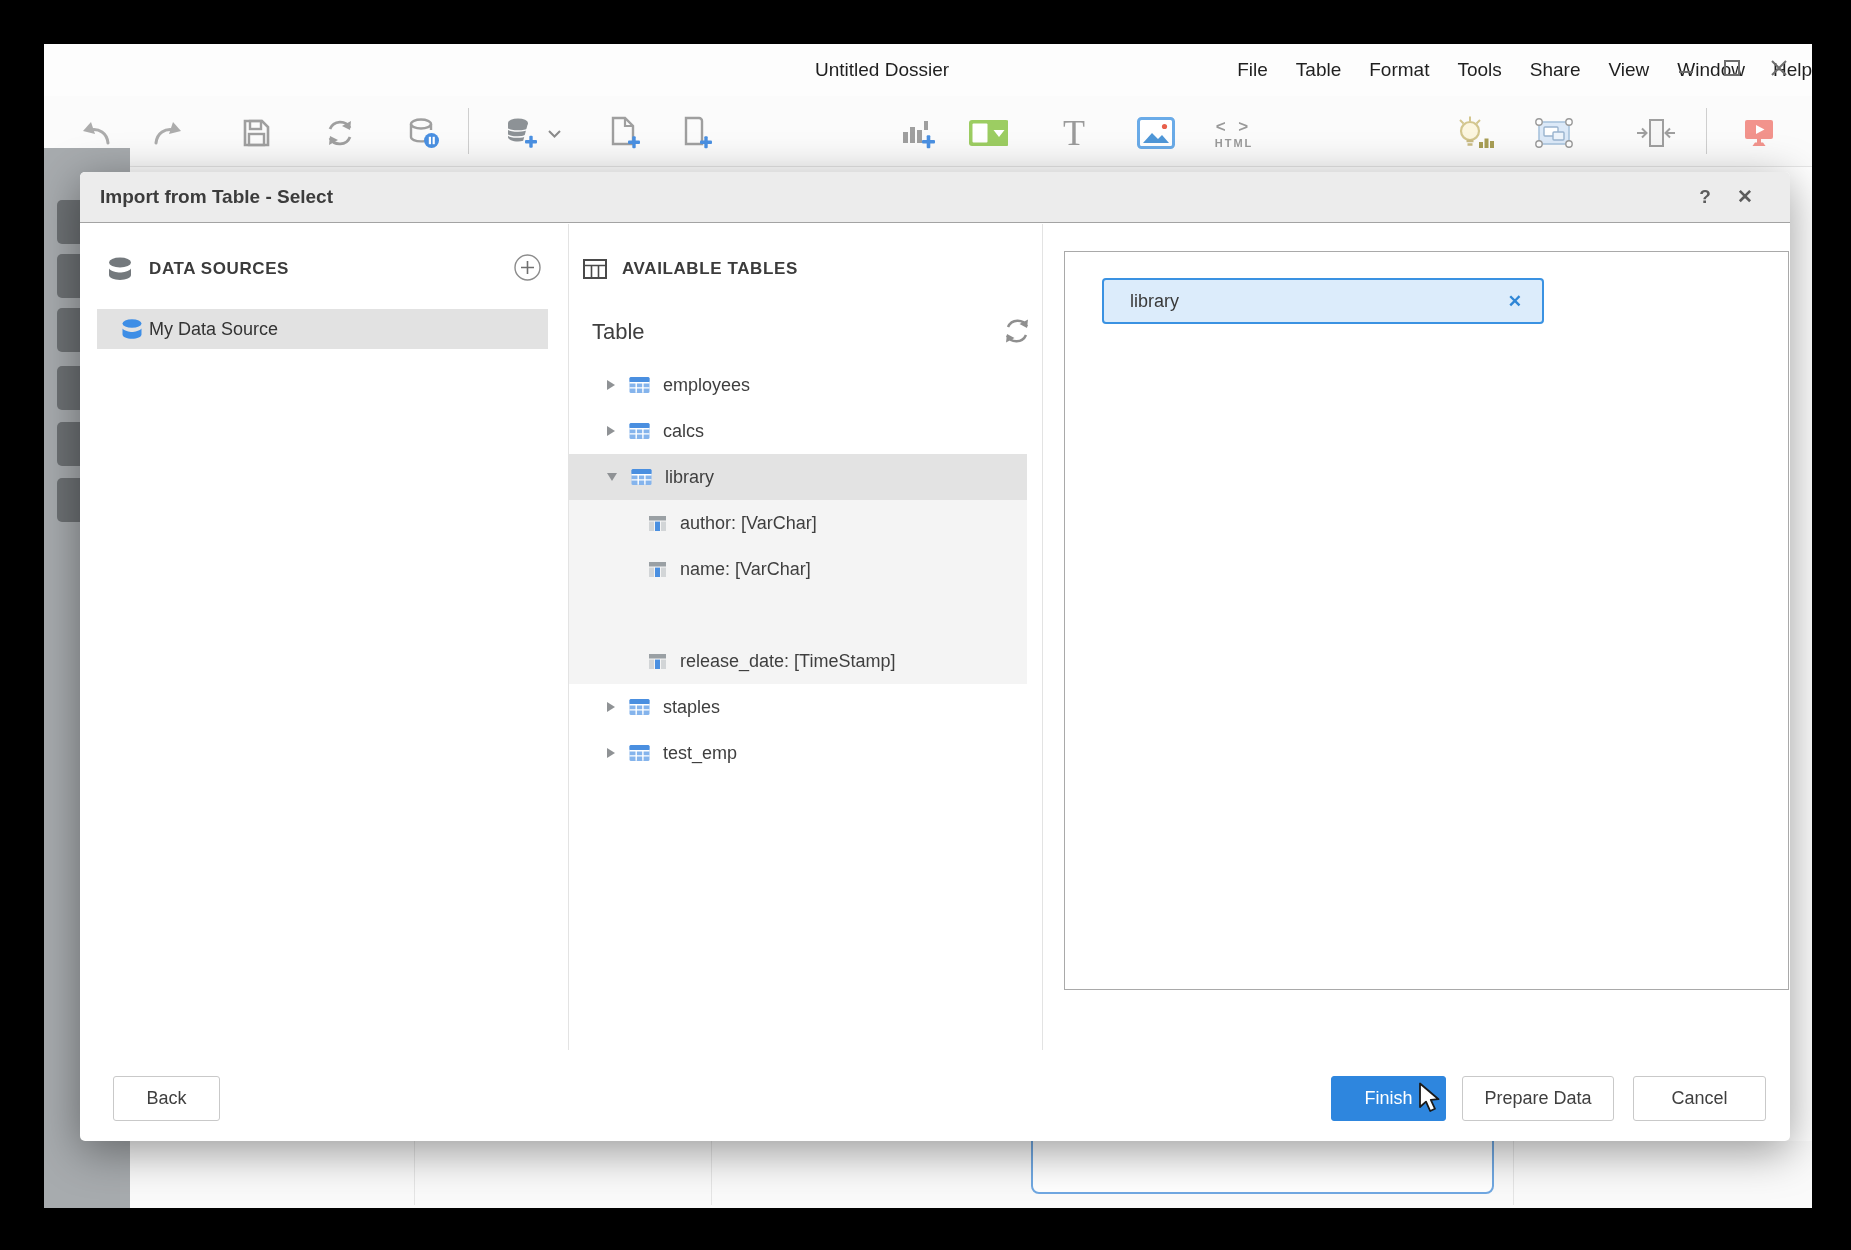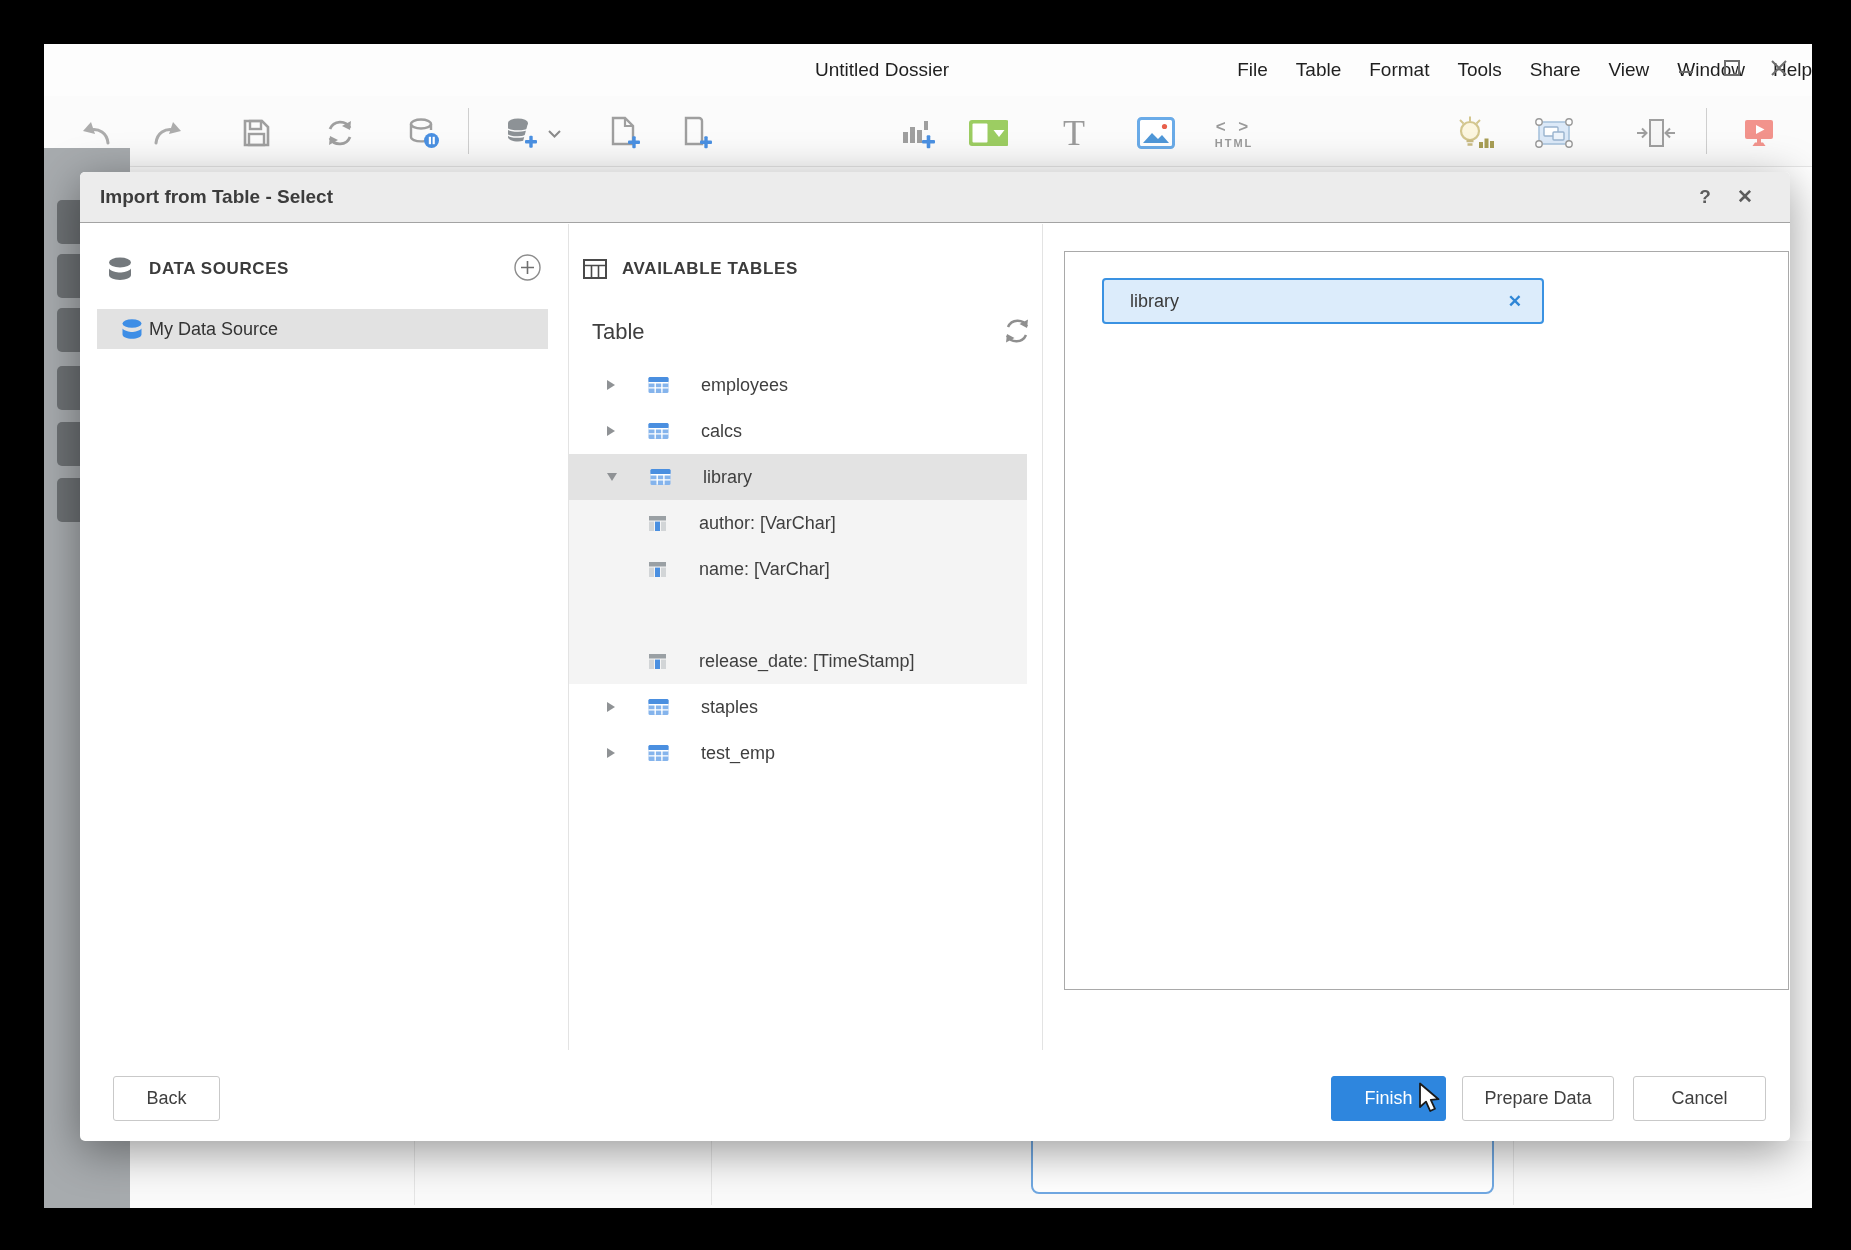--- a/index.html
+++ b/index.html
@@ -53,21 +53,21 @@
   .tbl-label{position:absolute;left:512px;top:146px;line-height:28px;font-size:22px;color:#3f3f3f;}
   .search-box{position:absolute;left:638px;top:138px;width:255px;height:41px;border:1px solid #d9d9d9;
     border-radius:4px;background:#fff;box-sizing:border-box;}
   .search-box input{position:absolute;left:8px;top:0;width:200px;height:39px;border:none;outline:none;
     font-size:18px;color:#444;text-align:center;font-family:"Liberation Sans",sans-serif;background:transparent;}
   .search-box input::placeholder{color:#9a9a9a;}
   .search-mag{position:absolute;right:8px;top:8px;}
   .tree-refresh{position:absolute;left:922px;top:144px;width:30px;height:30px;cursor:pointer;}
   
   .trow{position:absolute;left:489px;width:458px;height:46px;display:flex;align-items:center;
-    font-size:18px;color:#3f3f3f;cursor:pointer;gap:19px;}
+    font-size:18px;color:#3f3f3f;cursor:pointer;}
   .trow.selected{background:#e3e3e3;}
   .child-band{position:absolute;left:489px;top:328px;width:458px;height:184px;background:#f4f4f4;}
   .tri{width:0;height:0;margin-left:38px;margin-right:14px;flex:none;}
   .tri.collapsed{border-left:8px solid #8f9295;border-top:5.5px solid transparent;border-bottom:5.5px solid transparent;}
   .tri.expanded{border-top:8px solid #8f9295;border-left:5.5px solid transparent;border-right:5.5px solid transparent;}
   .tic{flex:none;display:flex;margin-right:13px;}
   .crow{padding-left:80px;}
   .crow .tic{margin-right:14px;}
   
   .sel-box{position:absolute;left:984px;top:79px;width:723px;height:737px;background:#fff;

